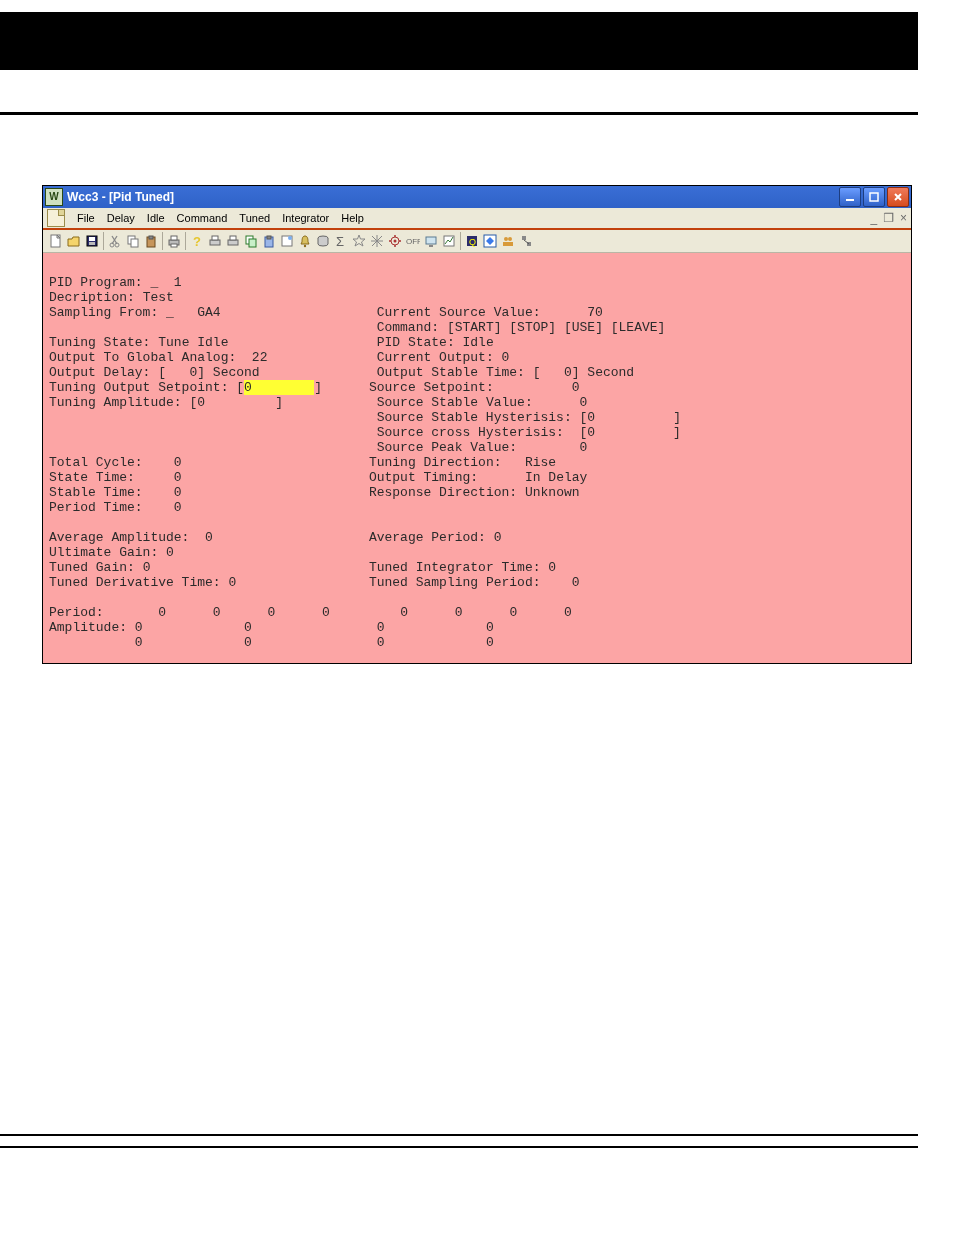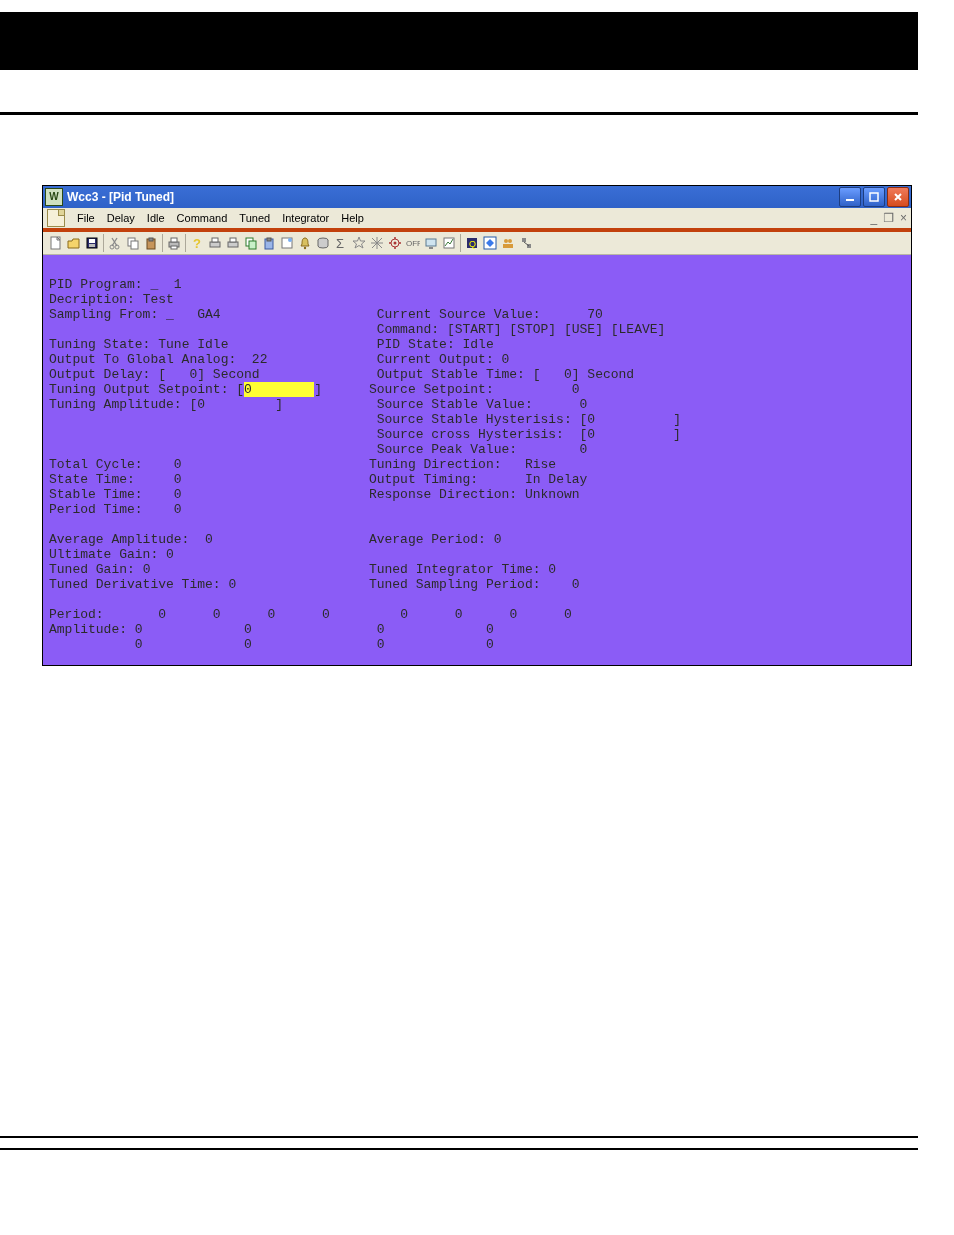--- a/index.html
+++ b/index.html
@@ -11,33 +11,33 @@
   
   .titlebar{background:linear-gradient(#3a6ed5,#2f62c8);height:22px;display:flex;align-items:center;padding:0 2px;}
   .appicon{width:16px;height:16px;background:#cfe0c0;border:1px solid #2a4a15;margin-right:4px;display:flex;align-items:center;justify-content:center;}
   .appicon span{font:bold 10px/1 "Trebuchet MS",sans-serif;color:#2a4a15;}
   .title{color:#fff;font:bold 12px/1 "Trebuchet MS",sans-serif;}
   .winbtns{margin-left:auto;display:flex;gap:2px;}
   .winbtn{width:20px;height:18px;font:bold 11px/1 Arial;color:#fff;display:flex;align-items:center;justify-content:center;border-radius:2px;}
   .winbtn.min,.winbtn.max{background:linear-gradient(#6a9cff,#2f62c8);border:1px solid #1d3d80;}
   .winbtn.close{background:linear-gradient(#f07a5a,#d64c1e);border:1px solid #8a2c10;}
   
-  .menubar{background:#ece9d8;height:20px;border-bottom:4px solid #c2410c;display:flex;align-items:center;padding:0 4px;font:11px/1 Tahoma,sans-serif;color:#000;}
+  .menubar{background:#ece9d8;height:20px;border-bottom:2px solid #c2410c;display:flex;align-items:center;padding:0 4px;font:11px/1 Tahoma,sans-serif;color:#000;}
   .docicon{width:16px;height:16px;background:#f6f0d9;border:1px solid #9a8b4a;margin-right:6px;position:relative;}
   .docicon:before{content:"";position:absolute;top:0;right:0;width:5px;height:5px;background:#e0d59a;border-left:1px solid #9a8b4a;border-bottom:1px solid #9a8b4a;}
   .menuitem{padding:2px 6px;}
   .mdicontrols{margin-left:auto;display:flex;align-items:center;gap:6px;color:#6c6c6c;font:12px/1 Arial;}
   .mdicontrols span{display:inline-block;}
   
   .toolbar{background:#ece9d8;height:22px;border-bottom:1px solid #b9b6a5;display:flex;align-items:center;padding:0 4px;gap:0;}
   .tbbtn{width:18px;height:18px;display:flex;align-items:center;justify-content:center;font-size:12px;color:#555;}
   .tbbtn svg{display:block;}
   .tbsep{width:1px;height:18px;background:#aca899;margin:0 2px;}
   
-  .content{background:#8b5cf6;padding:22px 6px 8px 6px;font:13px/15px "Courier New",monospace;color:#2b2b2b;white-space:pre;min-height:380px;}
+  .content{background:#fca5a5;padding:22px 6px 8px 6px;font:13px/15px "Courier New",monospace;color:#2b2b2b;white-space:pre;min-height:380px;}
   .hl{background:#ffff33;}
   .footer{margin-top:470px;}
 </style>
 </head>
 <body>
 
 <div class="page">
   <div class="blackbar"></div>
   <div class="rule"></div>
 

